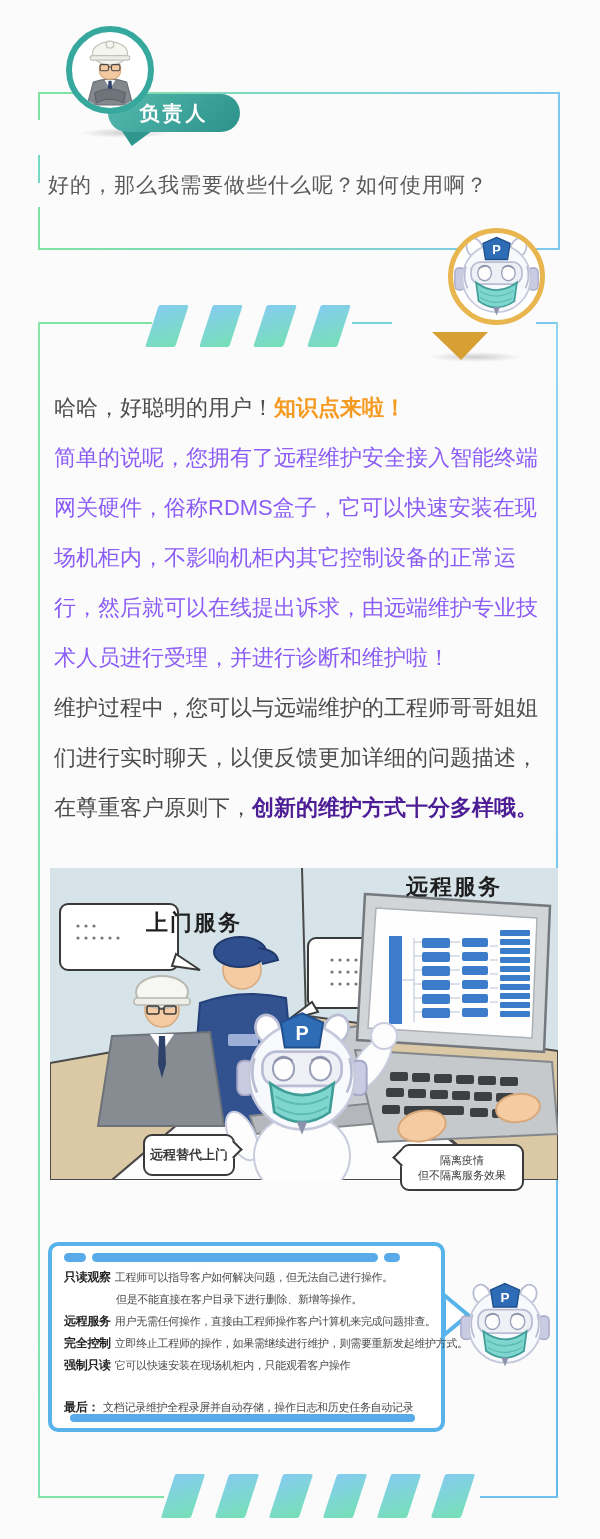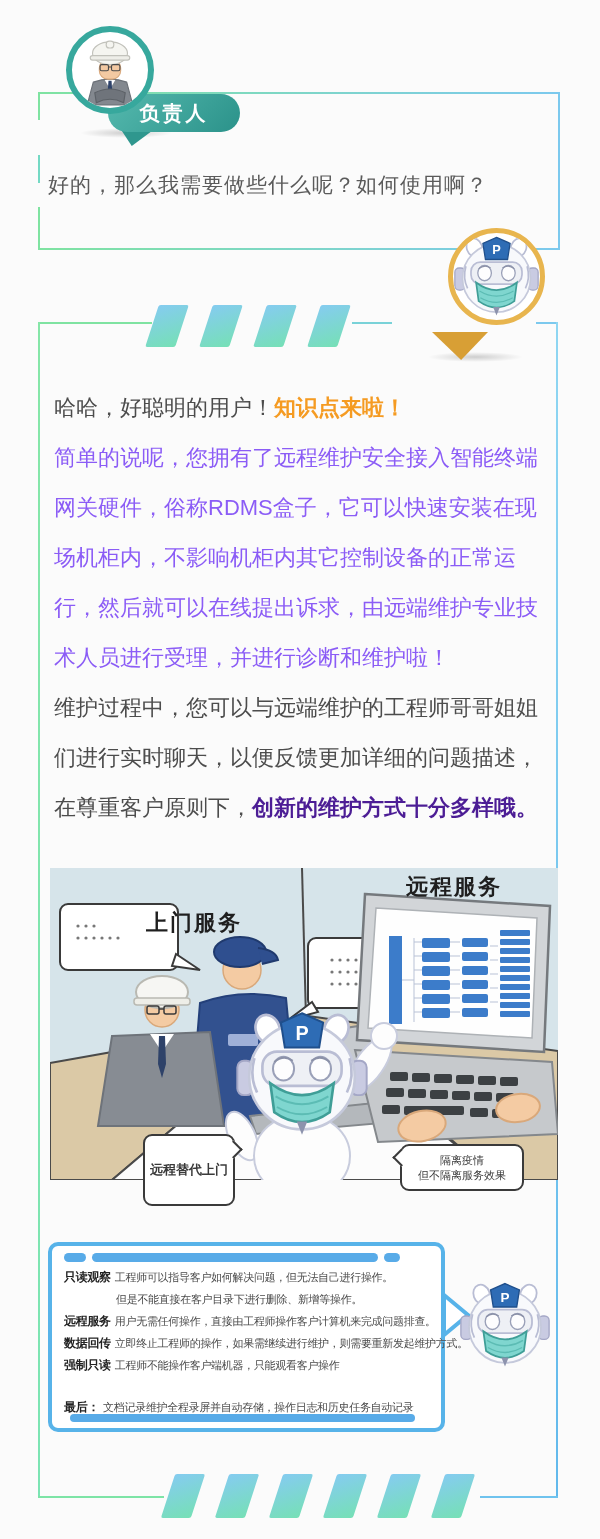--- a/index.html
+++ b/index.html
@@ -61,21 +61,21 @@
   .t-orange-b{color:#f59b22;font-weight:bold;}
   .t-red-b{color:#4c1d95;font-weight:bold;}
 
   
   .scene{left:50px;top:868px;width:508px;height:312px;}
   .ill-title{position:absolute;top:872px;font-size:22px;font-weight:bold;color:#1f1f1f;letter-spacing:2px;}
   .ill-title-left{left:146px;margin-top:36px;} .ill-title-right{left:406px;}
   .sbub{position:absolute;background:#fff;border:2px solid #3a3a3a;border-radius:9px;box-sizing:border-box;
         color:#3a3a3a;display:flex;flex-direction:column;align-items:center;justify-content:center;}
   .sbub .tl{position:absolute;width:11px;height:11px;background:#fff;}
-  .bub-left{left:143px;top:1134px;width:92px;height:72px;font-size:13px;font-weight:bold;}
+  .bub-left{left:143px;top:1134px;width:92px;height:42px;font-size:13px;font-weight:bold;}
   .bub-left .tl{right:-7px;top:7px;border-right:2px solid #3a3a3a;border-top:2px solid #3a3a3a;transform:rotate(45deg);}
   .bub-right{left:400px;top:1144px;width:124px;height:47px;font-size:11px;line-height:15px;}
   .bub-right .tl{left:-7px;top:5px;border-left:2px solid #3a3a3a;border-top:2px solid #3a3a3a;transform:rotate(-45deg);}
 
   
   .modes-box{left:48px;top:1242px;width:397px;height:190px;border:4px solid #57b3e9;border-radius:10px;
              background:#fff;box-sizing:border-box;}
   .bar{position:absolute;height:9px;border-radius:4.5px;background:#58abe8;}
   .bar1{left:64px;top:1253px;width:22px;}
   .bar2{left:92px;top:1253px;width:286px;}
@@ -341,22 +341,22 @@
   <div class="abs modes-box"></div>
   <div class="bar bar1"></div>
   <div class="bar bar2"></div>
   <div class="bar bar3"></div>
   <div class="bar bar4"></div>
 
   <div class="abs modes-list">
     <div class="row"><b>只读观察</b><span>工程师可以指导客户如何解决问题，但无法自己进行操作。</span></div>
     <div class="cont">但是不能直接在客户目录下进行删除、新增等操作。</div>
     <div class="row"><b>远程服务</b><span>用户无需任何操作，直接由工程师操作客户计算机来完成问题排查。</span></div>
-    <div class="row"><b>数据回传</b><span>立即终止工程师的操作，如果需继续进行维护，则需要重新发起维护方式。</span></div>
-    <div class="row"><b>强制只读</b><span>工程师不能操作客户端机器，只能观看客户操作</span></div>
+    <div class="row"><b>完全控制</b><span>立即终止工程师的操作，如果需继续进行维护，则需要重新发起维护方式。</span></div>
+    <div class="row"><b>强制只读</b><span>它可以快速安装在现场机柜内，只能观看客户操作</span></div>
     <div class="final"><b>最后：</b><span>文档记录维护全程录屏并自动存储，操作日志和历史任务自动记录</span></div>
   </div>
 
   <svg class="abs pointer" width="30" height="44" viewBox="0 0 30 44">
     <polygon points="2,2 26,22 2,42" fill="#fff" stroke="#57b3e9" stroke-width="4"></polygon>
   </svg>
 
   <div class="abs mascot-br">
     <svg width="90" height="90" viewBox="0 0 100 100">
       <use href="#robot-sym"></use>

